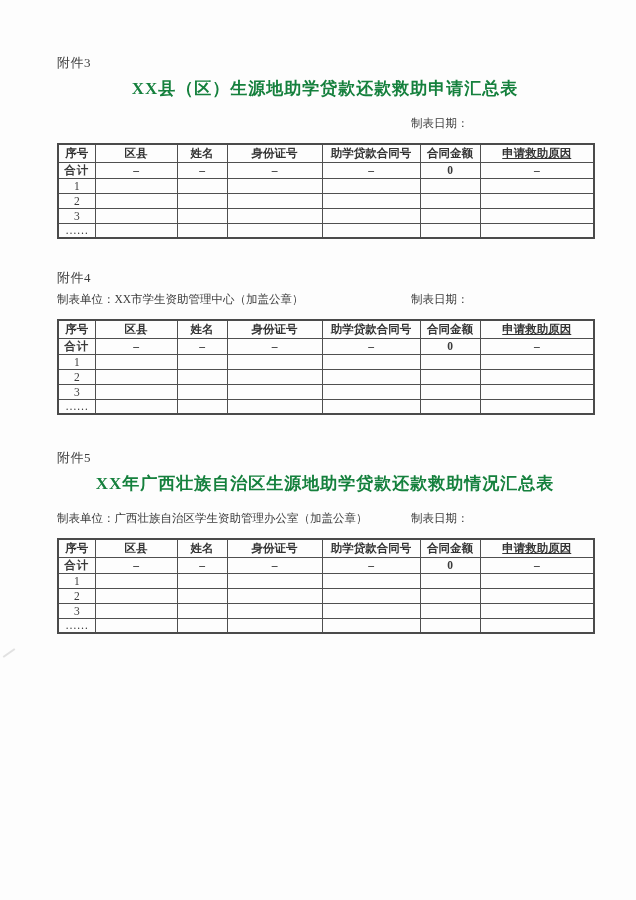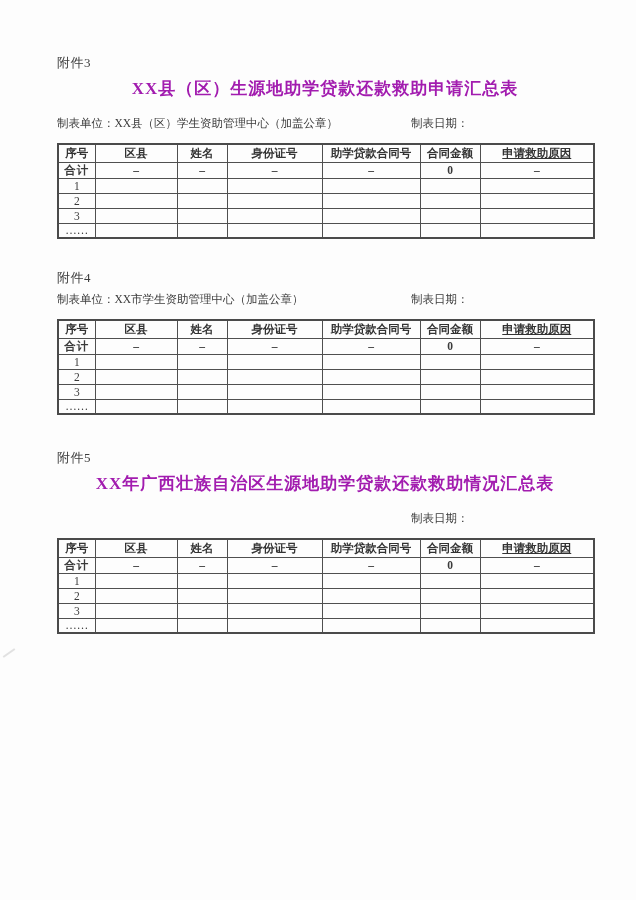--- a/index.html
+++ b/index.html
@@ -22,21 +22,21 @@
   .attachment-label {
     font-size: 13px;
     color: #3c3c3c;
     margin-bottom: 5px;
     letter-spacing: 0.5px;
   }
 
   .form-title {
     font-size: 17px;
     font-weight: bold;
-    color: #a21caf;
+    color: #15803d;
     text-align: center;
     letter-spacing: 1px;
     margin-bottom: 16px;
   }
 
   .meta-row {
     position: relative;
     font-size: 11.5px;
     color: #3c3c3c;
     height: 15px;
@@ -90,21 +90,20 @@
 </style>
 </head>
 <body>
 
 <div class="page">
 
   <section class="form-section gap-a">
     <div class="attachment-label">附件3</div>
     <h1 class="form-title">XX县（区）生源地助学贷款还款救助申请汇总表</h1>
     <div class="meta-row">
-      <span class="meta-unit"><span>制表单位：</span><span>XX县（区）学生资助管理中心（加盖公章）</span></span>
       <span class="meta-date">制表日期：</span>
     </div>
     <table class="summary-table">
         <thead>
           <tr>
             <th>序号</th>
             <th>区县</th>
             <th>姓名</th>
             <th>身份证号</th>
             <th>助学贷款合同号</th>
@@ -227,20 +226,21 @@
             <td></td>
           </tr>
         </tbody>
       </table>
   </section>
 
   <section class="form-section">
     <div class="attachment-label">附件5</div>
     <h1 class="form-title">XX年广西壮族自治区生源地助学贷款还款救助情况汇总表</h1>
     <div class="meta-row">
+      <span class="meta-unit"><span>制表单位：</span><span>广西壮族自治区学生资助管理办公室（加盖公章）</span></span>
       <span class="meta-date">制表日期：</span>
     </div>
     <table class="summary-table">
         <thead>
           <tr>
             <th>序号</th>
             <th>区县</th>
             <th>姓名</th>
             <th>身份证号</th>
             <th>助学贷款合同号</th>

